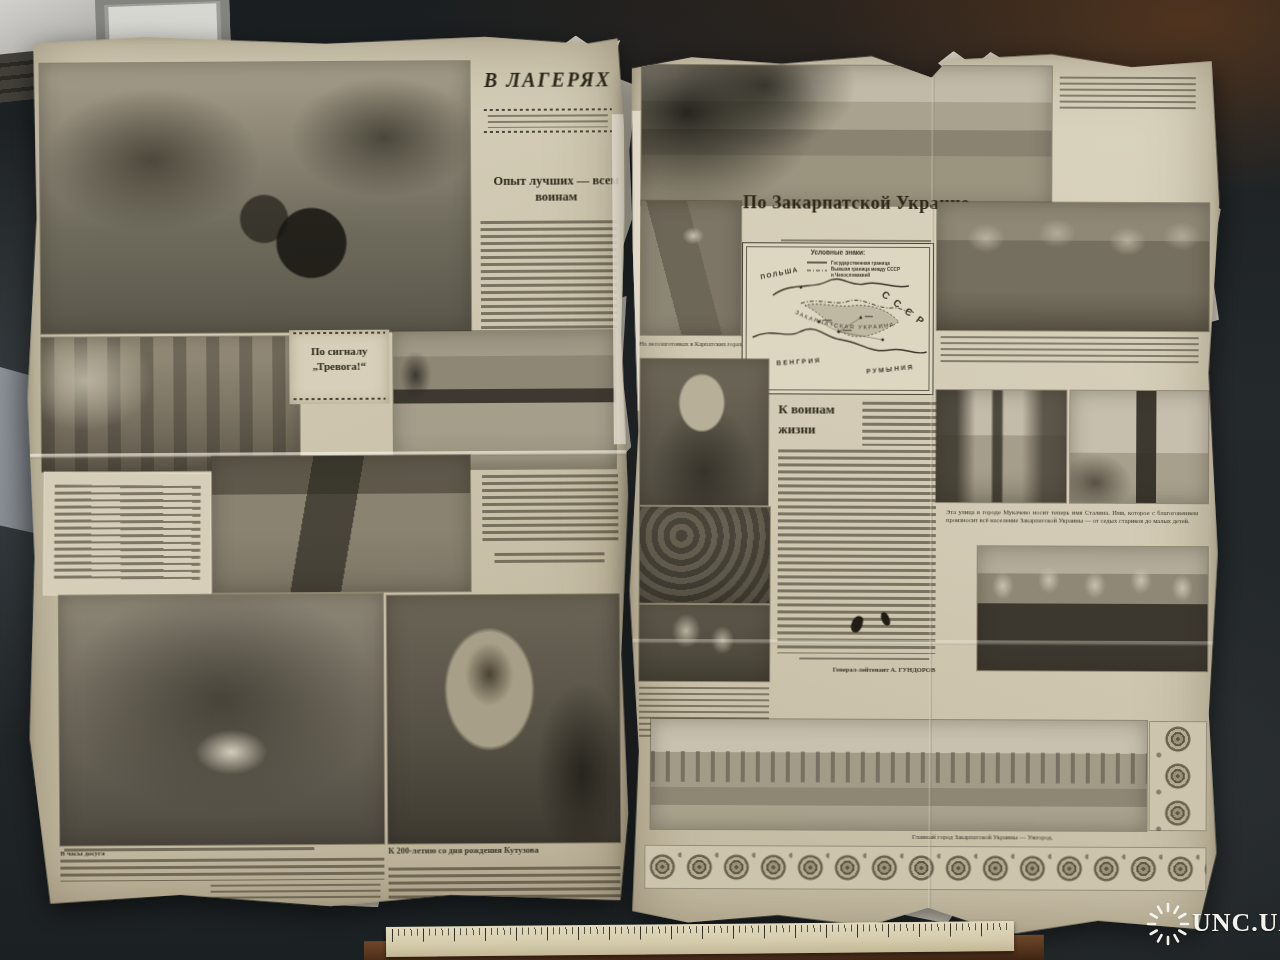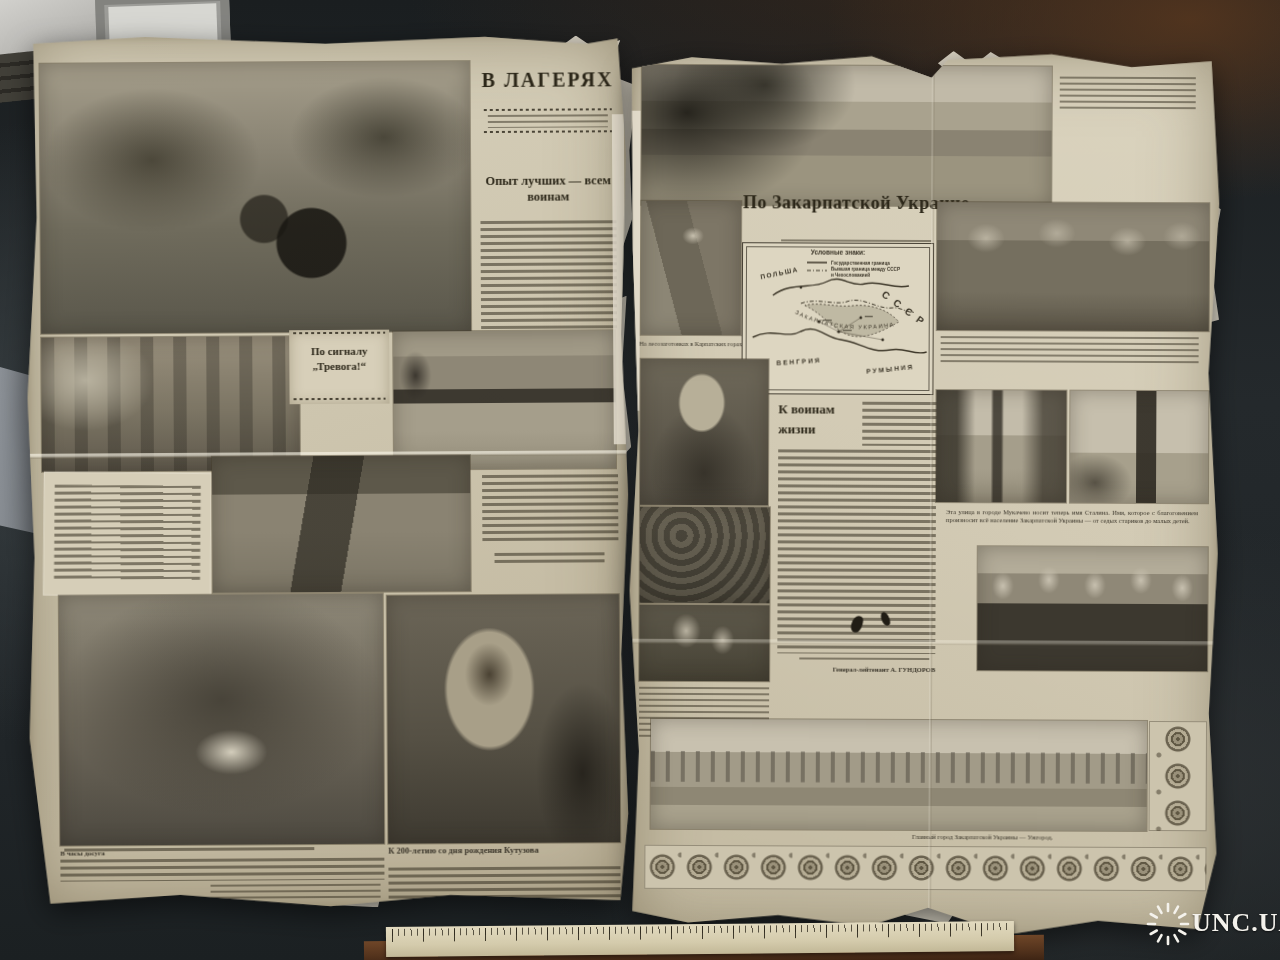--- a/index.html
+++ b/index.html
@@ -189,25 +189,25 @@
   <div class="torn t5"></div>
   <div class="torn t6"></div>
   <div class="torn t7"></div>
 
   <div class="pagewrap pl">
     <div class="page left">
 
       <div class="ph ph-mg" style="left:14px;top:26px;width:430px;height:270px;"></div>
 
       <div style="left:452px;top:34px;width:140px;height:260px;">
-        <div class="hl" style="position:static;font-size:20px;letter-spacing:2px;">В ЛАГЕРЯХ</div>
+        <div class="hl" style="position:static;font-size:20px;letter-spacing:2px;font-style:italic;">В ЛАГЕРЯХ</div>
         <div class="rule" style="left:6px;top:40px;width:128px;"></div>
         <div class="tl sm" style="left:10px;top:46px;width:120px;height:13px;"></div>
         <div class="rule" style="left:6px;top:62px;width:128px;"></div>
-        <div class="hl" style="left:0;top:104px;width:140px;font-size:12.5px;line-height:16px;">Опыт лучших — всем воинам</div>
+        <div class="hl" style="left:8px;top:104px;width:140px;font-size:12.5px;line-height:16px;">Опыт лучших — всем воинам</div>
         <div class="tl" style="left:2px;top:152px;width:136px;height:108px;"></div>
       </div>
 
       <div class="ph ph-trumpets" style="left:14px;top:300px;width:258px;height:134px;"></div>
       <div style="left:262px;top:294px;width:100px;height:74px;background:#d7cfb9;box-shadow:inset 0 0 14px rgba(92,80,52,.35);">
         <div class="rule" style="left:4px;top:2px;width:92px;"></div>
         <div class="hl" style="left:4px;top:14px;width:92px;font-size:11px;line-height:15px;">По сигналу „Тревога!“</div>
         <div class="rule" style="left:4px;top:68px;width:92px;"></div>
       </div>
       <div class="ph ph-formation" style="left:366px;top:296px;width:222px;height:138px;"></div>

